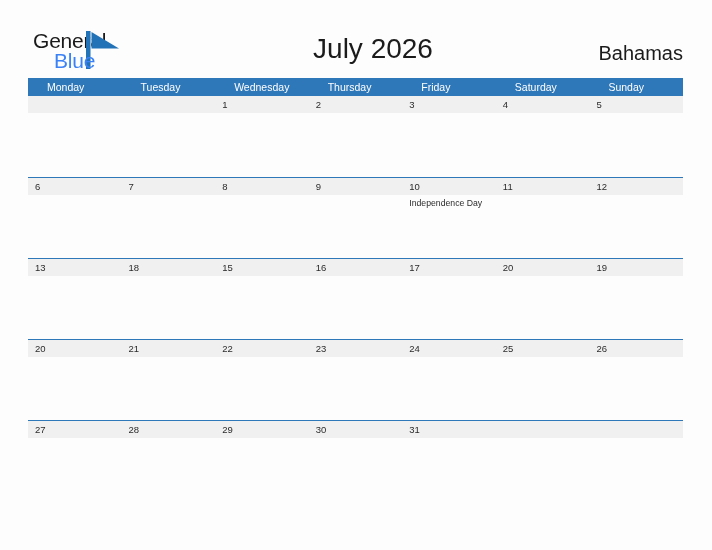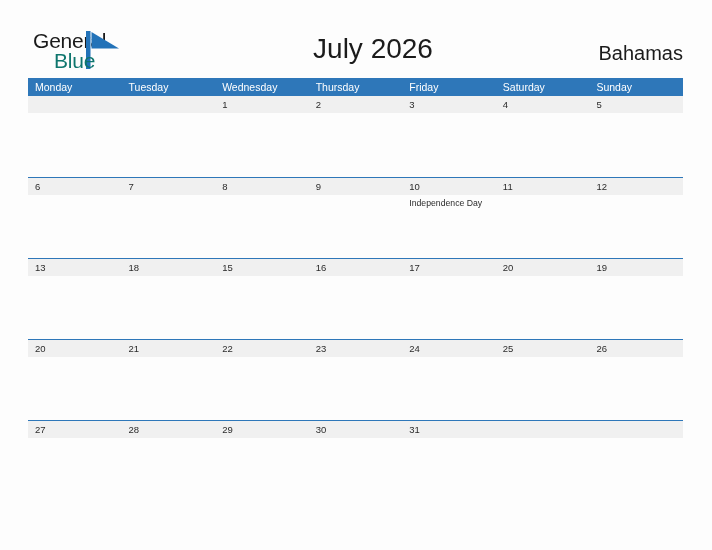--- a/index.html
+++ b/index.html
@@ -45,21 +45,21 @@
     color: #1a1a1a;
     letter-spacing: -0.2px;
     font-family: "Liberation Sans", sans-serif;
   }
   .logo-blue {
     position: absolute;
     left: 21px;
     top: 20px;
     font-size: 21px;
     line-height: 22px;
-    color: #0f766e;
+    color: #3b82f6;
     letter-spacing: -0.2px;
     font-family: "Liberation Sans", sans-serif;
   }
   .logo-flag {
     position: absolute;
     left: 53px;
     top: 1px;
     width: 36px;
     height: 38px;
   }
@@ -101,21 +101,21 @@
   .dow-row {
     display: flex;
     width: 655px;
     height: 18px;
     background: #2e77b9;
   }
   .dow-cell {
     width: 93.571px;
     height: 18px;
     box-sizing: border-box;
-    padding-left: 7px;
+    padding-left: 19px;
     color: #ffffff;
     font-size: 10.5px;
     line-height: 18px;
     font-family: "Liberation Sans", sans-serif;
     white-space: nowrap;
     overflow: hidden;
   }
 
   .week-row {
     position: relative;

